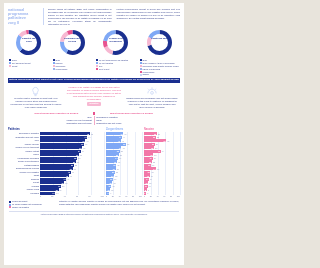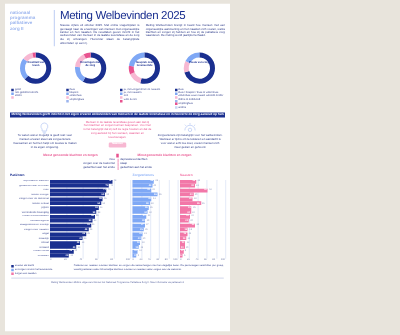--- a/index.html
+++ b/index.html
@@ -161,21 +161,20 @@
 <div class="poster">
 
   <div class="header">
     <div class="brand">
       <div class="brand-line">nationaal</div>
       <div class="brand-line">programma</div>
       <div class="brand-line">palliatieve</div>
       <div class="brand-line">zorg II</div>
     </div>
     <div class="head-main">
-      <div class="title">Meting Welbevinden 2025</div>
       <div class="intro">
         <div class="intro-col">
           <p>Nieuwe cijfers uit oktober 2025. Met online vragenlijsten is gevraagd naar de ervaringen van mensen met ongeneeslijke kanker en hun naasten. De resultaten geven inzicht in het welbevinden van mensen in de laatste levensfase en de zorg die zij ontvangen. Hieronder staan de belangrijkste uitkomsten op een rij.</p>
         </div>
         <div class="intro-col">
           <p>Meting Welbevinden brengt in beeld hoe mensen met een ongeneeslijke aandoening en hun naasten zich voelen, welke klachten en zorgen zij hebben en hoe zij de palliatieve zorg waarderen. De meting wordt jaarlijks herhaald.</p>
         </div>
       </div>
     </div>
   </div>

